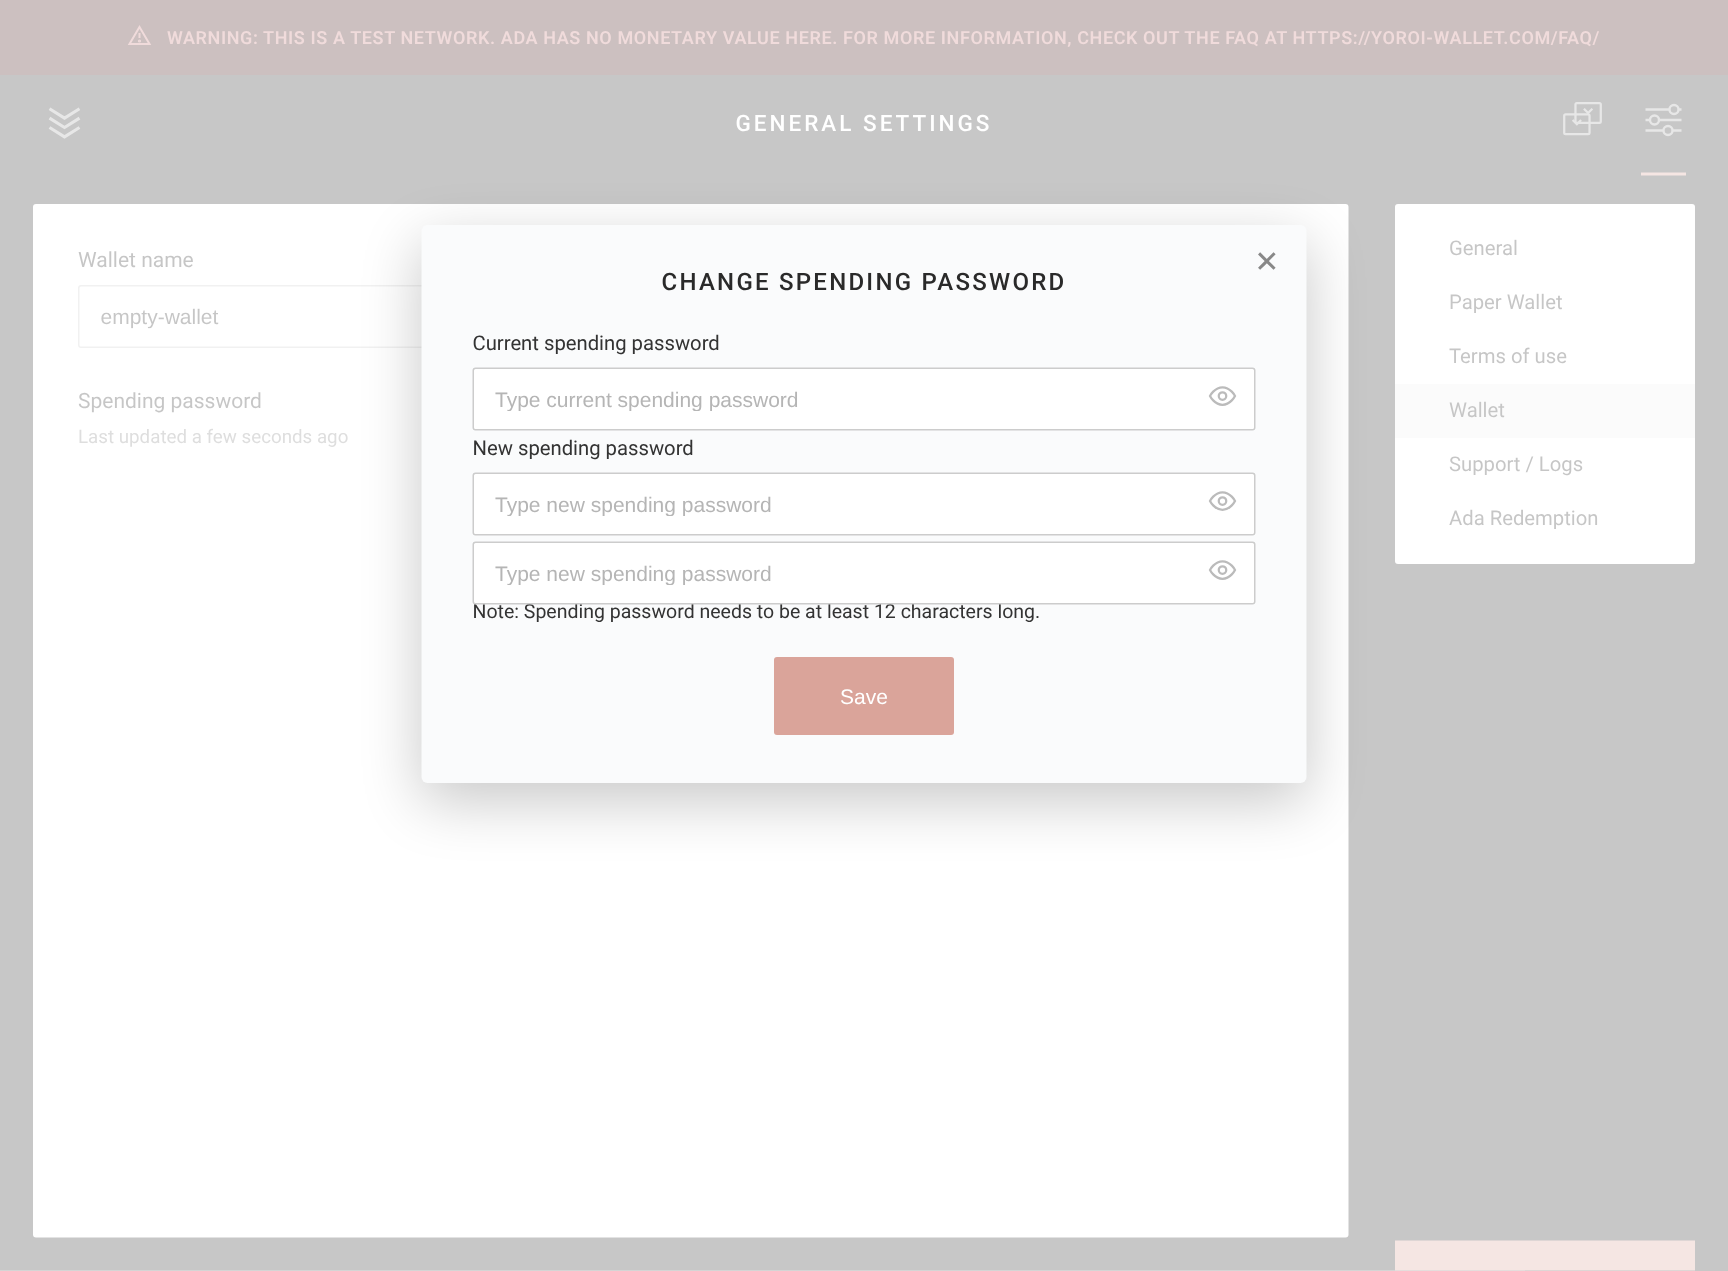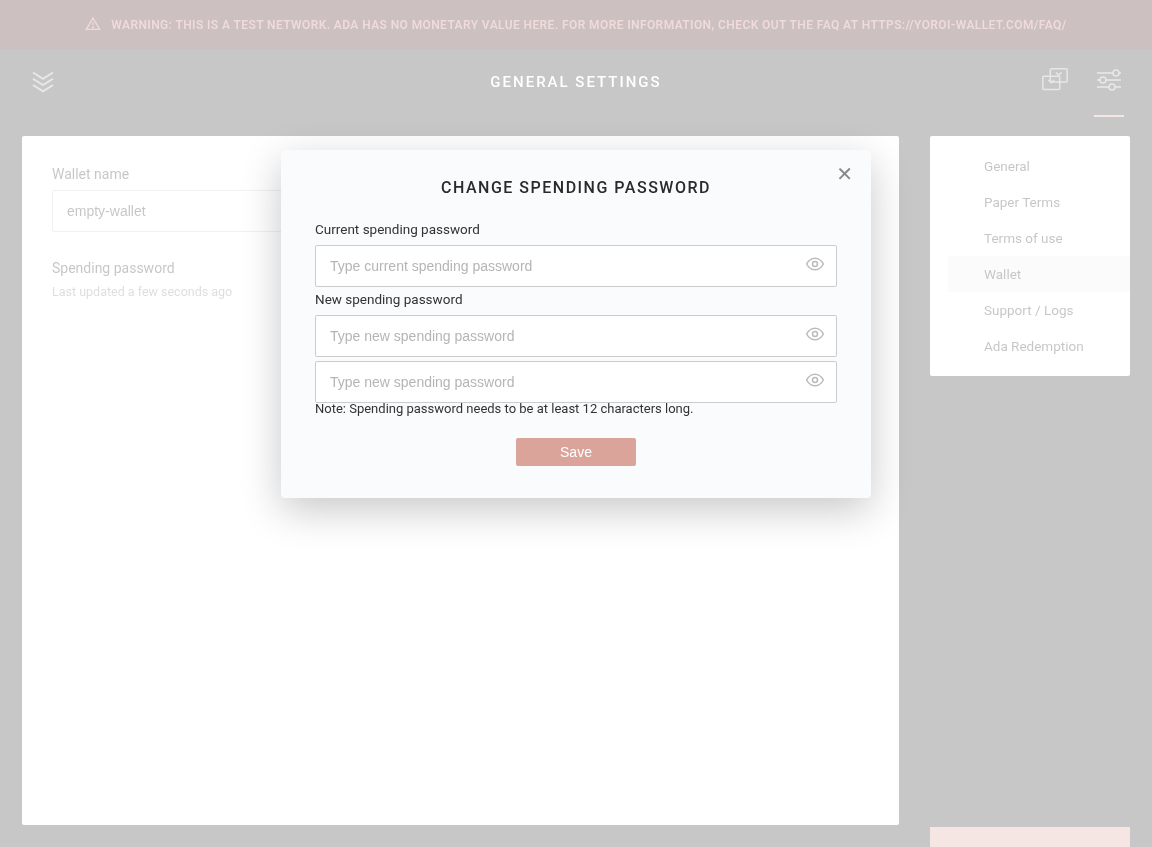--- a/index.html
+++ b/index.html
@@ -74,21 +74,20 @@
     background: #fff;
     border-radius: 2px;
     padding: 12px 0;
     height: fit-content;
   }
   .side-item {
     padding: 10px 36px;
     font-size: 13.5px;
     color: #333;
     cursor: pointer;
-    margin-left: 18px;
   }
   .side-item.active {
     background: #f0f0f0;
   }
 
   .field-group { margin-bottom: 28px; }
   .field-label {
     font-size: 14px;
     color: #333;
     margin-bottom: 8px;
@@ -185,21 +184,21 @@
     color: #333;
     margin-top: -6px;
     margin-bottom: 22px;
   }
   .m-save {
     display: block;
     margin: 0 auto;
     background: #daa49a;
     color: #fff;
     border: none;
-    padding: 6px 44px;
+    padding: 18px 44px;
     font-size: 14px;
     font-weight: 500;
     border-radius: 2px;
     cursor: pointer;
   }
 
   .bottom-accent {
     position: fixed;
     bottom: 0; right: 22px;
     width: 200px; height: 20px;
@@ -263,21 +262,21 @@
         <div class="field-label">Spending password</div>
         <div class="sp-sub">Last updated a few seconds ago</div>
       </div>
       <span class="sp-link">change</span>
     </div>
 
   </div>
 
   <div class="side-panel">
     <div class="side-item">General</div>
-    <div class="side-item">Paper Terms</div>
+    <div class="side-item">Paper Wallet</div>
     <div class="side-item">Terms of use</div>
     <div class="side-item active">Wallet</div>
     <div class="side-item">Support / Logs</div>
     <div class="side-item">Ada Redemption</div>
   </div>
 </div>
 
 <div class="bottom-accent"></div>
 
 <div class="overlay">

